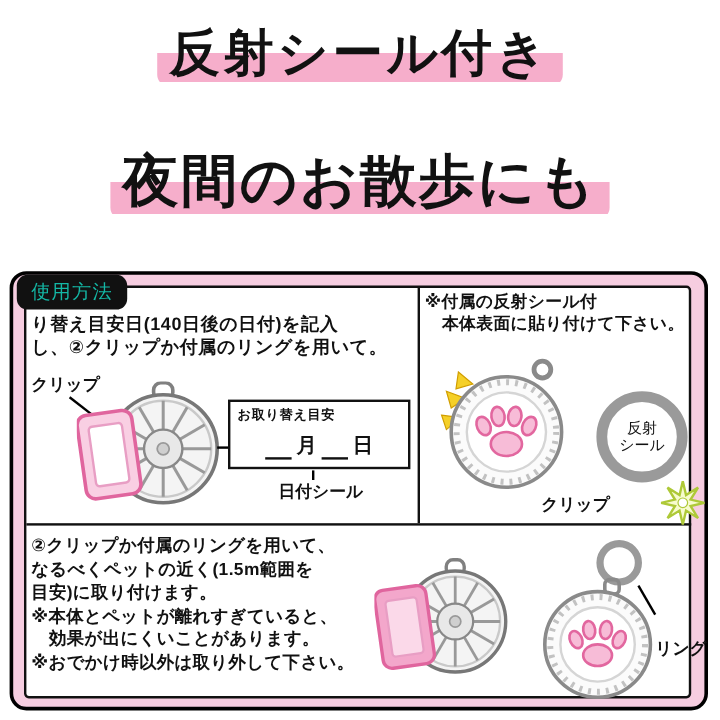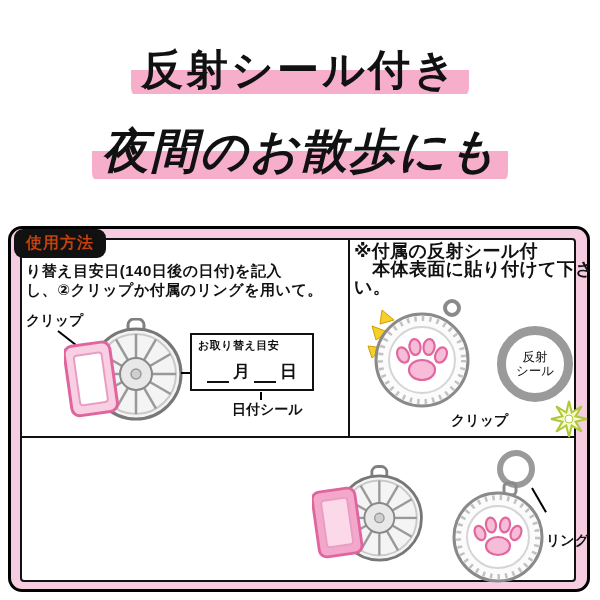--- a/index.html
+++ b/index.html
@@ -3,51 +3,51 @@
 <meta charset="utf-8">
 <style>
   html,body{margin:0;padding:0;background:#fff;}
   .stage{position:relative;width:600px;height:600px;background:#ffffff;overflow:hidden;
          font-family:"Liberation Sans","DejaVu Sans",sans-serif;color:#111;}
   .abs{position:absolute;}
   .title-row{left:0;right:0;text-align:center;}
   .hl{display:inline-block;font-weight:700;padding:0 10px;border-radius:10px;
       background:linear-gradient(180deg, rgba(0,0,0,0) 50%, #f6aecb 50%, #f6aecb 93%, rgba(0,0,0,0) 93%);}
   .t1{font-size:42px;letter-spacing:3px;}
-  .t2{font-size:47px;letter-spacing:2px;font-style:italic;}
+  .t2{font-size:47px;letter-spacing:2px;}
   .usage-box{left:8px;top:226px;width:582px;height:366px;background:#f6cde0;
              border:3px solid #000;border-radius:14px;box-sizing:border-box;}
   .inner-panel{left:20px;top:238px;width:556px;height:344px;background:#fff;
                border:2px solid #111;border-radius:4px;box-sizing:border-box;}
-  .badge{left:14px;top:229px;background:#111;color:#c2410c;font-weight:700;font-size:16px;
+  .badge{left:14px;top:229px;background:#111;color:#14b8a6;font-weight:400;font-size:16px;
          padding:4px 12px;border-radius:9px;letter-spacing:1px;z-index:6;}
   .vdiv{left:348px;top:240px;height:196px;width:0;border-left:2px solid #111;}
   .hdiv{left:22px;top:436px;width:554px;height:0;border-top:2px solid #111;}
   .txt{font-weight:700;white-space:pre-line;}
   .s15{font-size:15px;line-height:19px;letter-spacing:0.5px;}
-  .s14{font-size:18px;line-height:18px;letter-spacing:0.3px;}
+  .s14{font-size:14px;line-height:18px;letter-spacing:0.3px;}
   .s14b{font-size:14.5px;line-height:19.5px;letter-spacing:0.3px;}
   .lbl{font-size:14px;font-weight:700;}
-  .date-box{left:190px;top:333px;width:124px;height:58px;border:2px solid #111;background:#fff;box-sizing:border-box;}
+  .date-box{left:190px;top:333px;width:152px;height:58px;border:2px solid #111;background:#fff;box-sizing:border-box;}
   .date-title{font-size:11px;font-weight:700;margin:3px 0 0 6px;letter-spacing:0.5px;}
   .date-row{display:flex;align-items:flex-end;justify-content:center;gap:4px;margin-top:7px;
             font-size:17px;font-weight:700;}
   .blank{display:inline-block;width:22px;height:16px;border-bottom:2px solid #111;}
   .seal-ring{left:497px;top:326px;width:58px;height:58px;border:9px solid #9a9a9a;border-radius:50%;
              background:#fff;display:flex;align-items:center;justify-content:center;text-align:center;
              font-size:12.5px;font-weight:400;line-height:14px;white-space:pre-line;}
   .conn{border-top:2px solid #000;height:0;transform-origin:left center;}
   .connv{border-left:2px solid #000;width:0;}
 </style>
 </head>
 <body>
 
 <div class="stage">
 
-  <div class="abs title-row" style="top:16px;margin-top:26px;">
+  <div class="abs title-row" style="top:16px;">
     <span class="hl t1">反射シール付き</span>
   </div>
   <div class="abs title-row" style="top:120px;">
     <span class="hl t2">夜間のお散歩にも</span>
   </div>
 
   <div class="abs usage-box"></div>
   <div class="abs inner-panel"></div>
   <div class="abs badge">使用方法</div>
   <div class="abs vdiv"></div>
@@ -121,20 +121,26 @@
 
   <div class="abs seal-ring">反射
 シール</div>
 
   <div class="abs lbl" style="left:451px;top:412px;font-size:14px;">クリップ</div>
   <svg class="abs" style="left:549px;top:399px;" width="40" height="40" viewBox="0 0 40 40">
     <polygon points="38,20 26.5,22.7 32.7,32.7 22.7,26.5 20,38 17.3,26.5 7.3,32.7 13.5,22.7 2,20 13.5,17.3 7.3,7.3 17.3,13.5 20,2 22.7,13.5 32.7,7.3 26.5,17.3" fill="#f7fbce" stroke="#aec938" stroke-width="2"></polygon>
     <circle cx="20" cy="20" r="4" fill="#ffffff" stroke="#aec938" stroke-width="1"></circle>
   </svg>
 
+  <div class="abs txt s14b" style="left:26px;top:446px;">②クリップか付属のリングを用いて、
+なるべくペットの近く(1.5m範囲を
+目安)に取り付けます。
+※本体とペットが離れすぎていると、
+　効果が出にくいことがあります。
+※おでかけ時以外は取り外して下さい。</div>
 
   <svg class="abs" style="left:312px;top:465px;" width="116" height="104" viewBox="0 0 124 110">
     <rect x="64" y="1" width="16" height="14" rx="6" fill="none" stroke="#808080" stroke-width="3"></rect>
     <circle cx="72" cy="56" r="45" fill="#f4f4f4" stroke="#777" stroke-width="3"></circle>
     <circle cx="72" cy="56" r="40" fill="none" stroke="#c9c9c9" stroke-width="2"></circle>
     <g stroke="#999" stroke-width="2.5">
       <line x1="88" y1="56" x2="112" y2="56"></line>
         <line x1="85.9" y1="64" x2="106.6" y2="76"></line>
       <line x1="80" y1="69.9" x2="92" y2="90.6"></line>
         <line x1="72" y1="72" x2="72" y2="96"></line>

